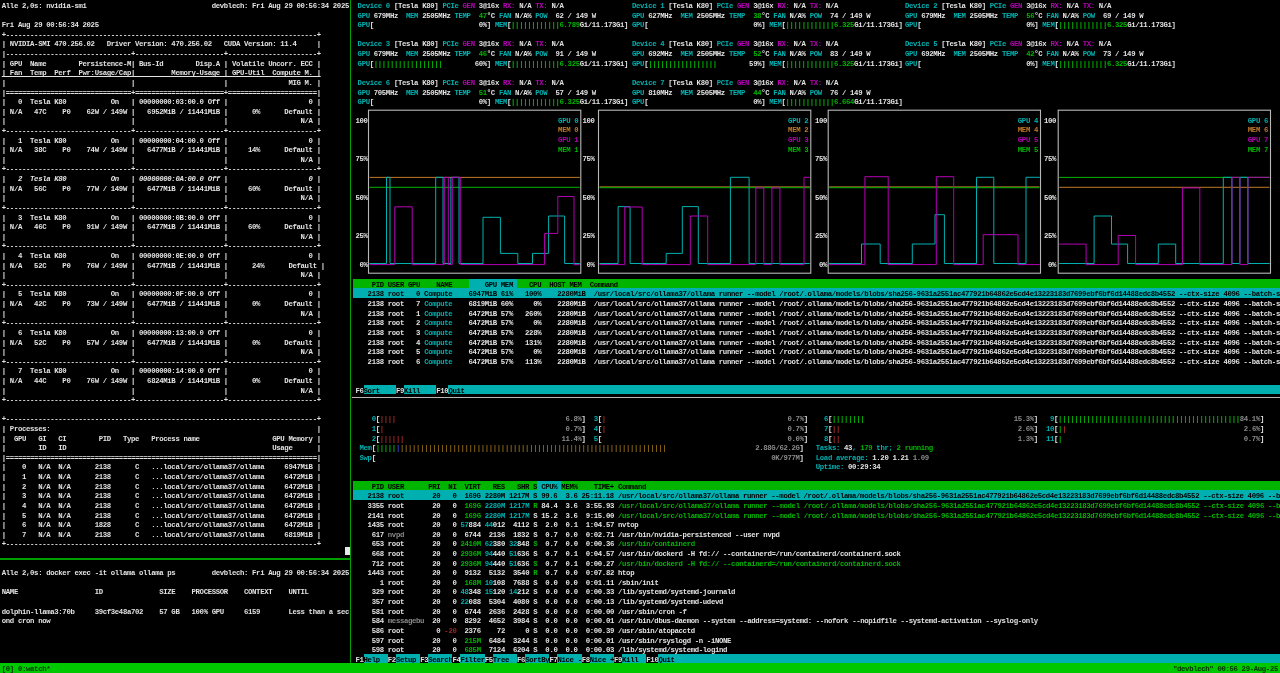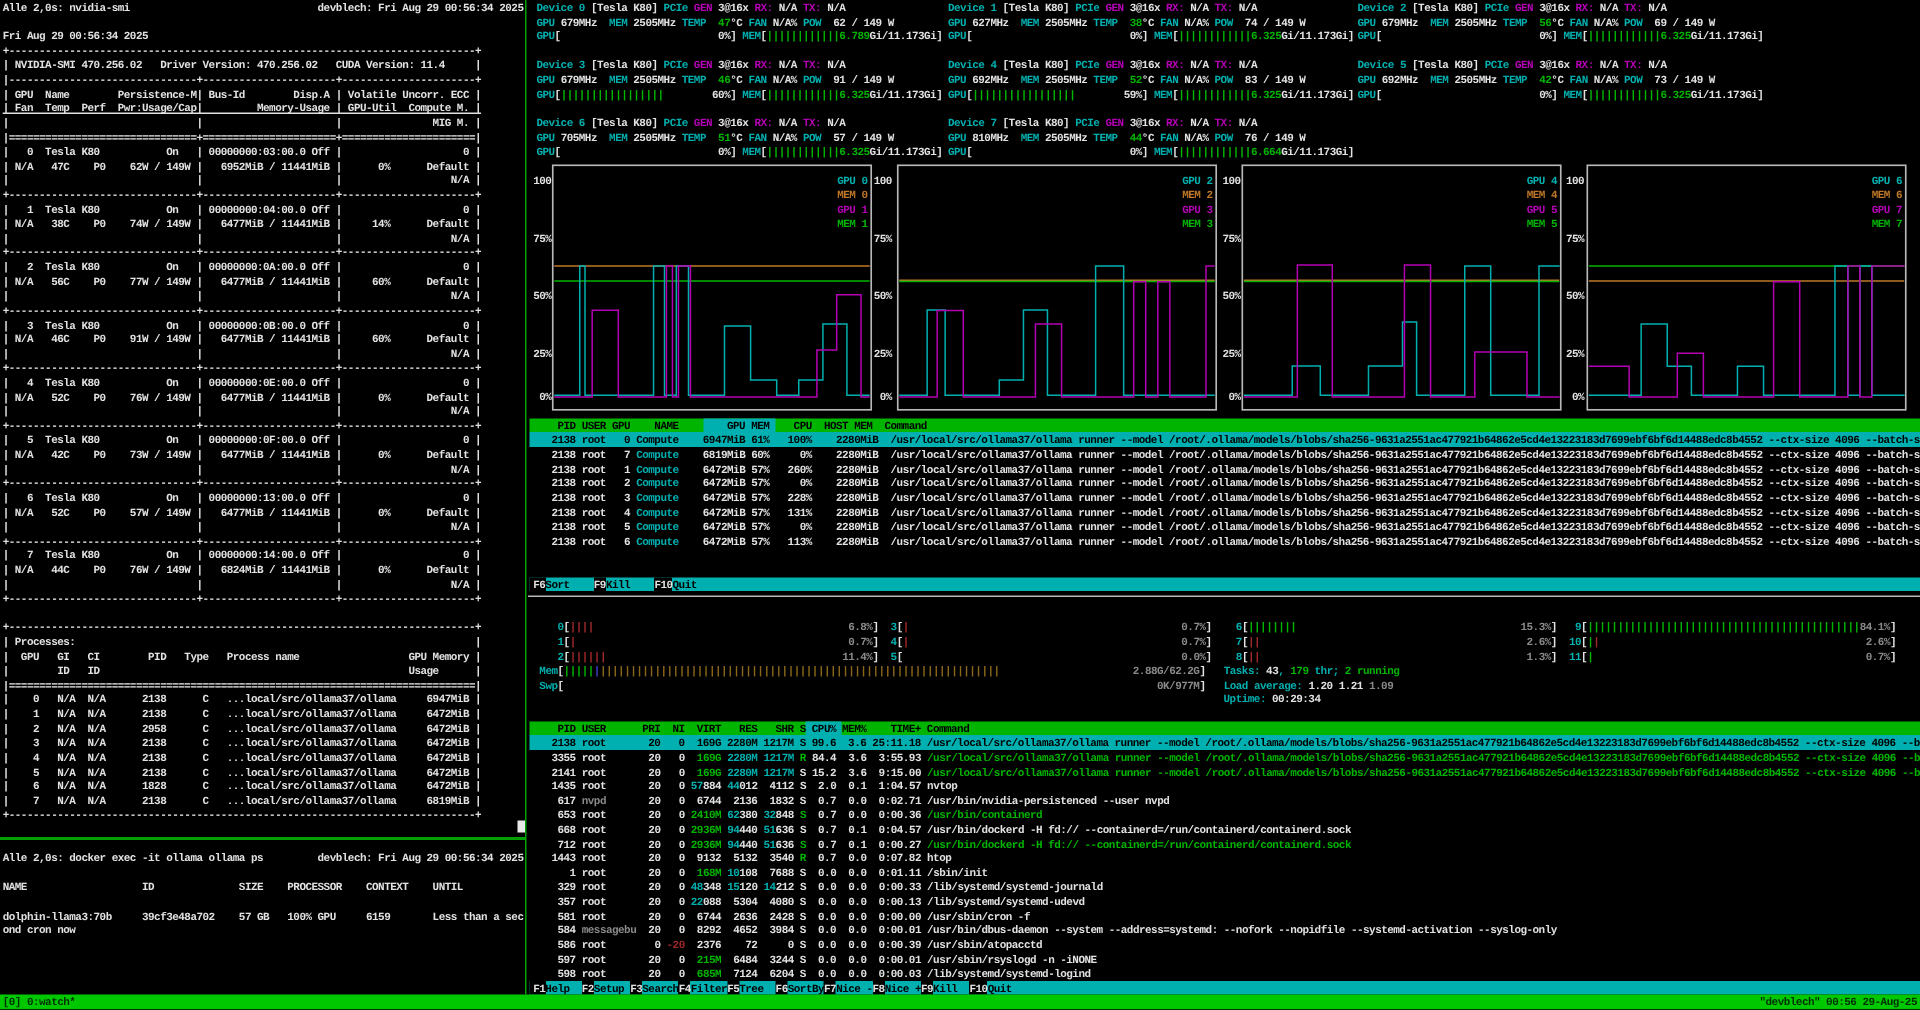--- a/index.html
+++ b/index.html
@@ -17,30 +17,30 @@
 <div class="l" style="left:1.80px;top:76.91px;color:#e2e2e2;">|                               |                      |               MIG M. |</div>
 <div class="l" style="left:1.80px;top:86.53px;color:#e2e2e2;">|===============================+======================+======================|</div>
 <div class="l" style="left:1.80px;top:96.14px;color:#e2e2e2;">|   0  Tesla K80           On   | 00000000:03:00.0 Off |                    0 |</div>
 <div class="l" style="left:1.80px;top:105.76px;color:#e2e2e2;">| N/A   47C    P0    62W / 149W |   6952MiB / 11441MiB |      0%      Default |</div>
 <div class="l" style="left:1.80px;top:115.37px;color:#e2e2e2;">|                               |                      |                  N/A |</div>
 <div class="l" style="left:1.80px;top:124.99px;color:#e2e2e2;">+-------------------------------+----------------------+----------------------+</div>
 <div class="l" style="left:1.80px;top:134.60px;color:#e2e2e2;">|   1  Tesla K80           On   | 00000000:04:00.0 Off |                    0 |</div>
 <div class="l" style="left:1.80px;top:144.21px;color:#e2e2e2;">| N/A   38C    P0    74W / 149W |   6477MiB / 11441MiB |     14%      Default |</div>
 <div class="l" style="left:1.80px;top:153.83px;color:#e2e2e2;">|                               |                      |                  N/A |</div>
 <div class="l" style="left:1.80px;top:163.44px;color:#e2e2e2;">+-------------------------------+----------------------+----------------------+</div>
-<div class="l" style="left:1.80px;top:173.06px;color:#e2e2e2;">|   2  Tesla K80           On   | 00000000:0A:00.0 Off |                    0 |</div>
+<div class="l" style="left:1.80px;top:173.06px;color:#e2e2e2;font-style:italic;">|   2  Tesla K80           On   | 00000000:0A:00.0 Off |                    0 |</div>
 <div class="l" style="left:1.80px;top:182.67px;color:#e2e2e2;">| N/A   56C    P0    77W / 149W |   6477MiB / 11441MiB |     60%      Default |</div>
 <div class="l" style="left:1.80px;top:192.29px;color:#e2e2e2;">|                               |                      |                  N/A |</div>
 <div class="l" style="left:1.80px;top:201.90px;color:#e2e2e2;">+-------------------------------+----------------------+----------------------+</div>
 <div class="l" style="left:1.80px;top:211.51px;color:#e2e2e2;">|   3  Tesla K80           On   | 00000000:0B:00.0 Off |                    0 |</div>
 <div class="l" style="left:1.80px;top:221.13px;color:#e2e2e2;">| N/A   46C    P0    91W / 149W |   6477MiB / 11441MiB |     60%      Default |</div>
 <div class="l" style="left:1.80px;top:230.74px;color:#e2e2e2;">|                               |                      |                  N/A |</div>
 <div class="l" style="left:1.80px;top:240.36px;color:#e2e2e2;">+-------------------------------+----------------------+----------------------+</div>
 <div class="l" style="left:1.80px;top:249.97px;color:#e2e2e2;">|   4  Tesla K80           On   | 00000000:0E:00.0 Off |                    0 |</div>
-<div class="l" style="left:1.80px;top:259.59px;color:#e2e2e2;">| N/A   52C    P0    76W / 149W |   6477MiB / 11441MiB |      0%      Default |</div>
+<div class="l" style="left:1.80px;top:259.59px;color:#e2e2e2;">| N/A   52C    P0    76W / 149W |   6477MiB / 11441MiB |      24%      Default |</div>
 <div class="l" style="left:1.80px;top:269.20px;color:#e2e2e2;">|                               |                      |                  N/A |</div>
 <div class="l" style="left:1.80px;top:278.81px;color:#e2e2e2;">+-------------------------------+----------------------+----------------------+</div>
 <div class="l" style="left:1.80px;top:288.43px;color:#e2e2e2;">|   5  Tesla K80           On   | 00000000:0F:00.0 Off |                    0 |</div>
 <div class="l" style="left:1.80px;top:298.04px;color:#e2e2e2;">| N/A   42C    P0    73W / 149W |   6477MiB / 11441MiB |      0%      Default |</div>
 <div class="l" style="left:1.80px;top:307.66px;color:#e2e2e2;">|                               |                      |                  N/A |</div>
 <div class="l" style="left:1.80px;top:317.27px;color:#e2e2e2;">+-------------------------------+----------------------+----------------------+</div>
 <div class="l" style="left:1.80px;top:326.89px;color:#e2e2e2;">|   6  Tesla K80           On   | 00000000:13:00.0 Off |                    0 |</div>
 <div class="l" style="left:1.80px;top:336.50px;color:#e2e2e2;">| N/A   52C    P0    57W / 149W |   6477MiB / 11441MiB |      0%      Default |</div>
 <div class="l" style="left:1.80px;top:346.11px;color:#e2e2e2;">|                               |                      |                  N/A |</div>
 <div class="l" style="left:1.80px;top:355.73px;color:#e2e2e2;">+-------------------------------+----------------------+----------------------+</div>
@@ -48,21 +48,21 @@
 <div class="l" style="left:1.80px;top:374.96px;color:#e2e2e2;">| N/A   44C    P0    76W / 149W |   6824MiB / 11441MiB |      0%      Default |</div>
 <div class="l" style="left:1.80px;top:384.57px;color:#e2e2e2;">|                               |                      |                  N/A |</div>
 <div class="l" style="left:1.80px;top:394.19px;color:#e2e2e2;">+-------------------------------+----------------------+----------------------+</div>
 <div class="l" style="left:1.80px;top:413.41px;color:#e2e2e2;">+-----------------------------------------------------------------------------+</div>
 <div class="l" style="left:1.80px;top:423.03px;color:#e2e2e2;">| Processes:                                                                  |</div>
 <div class="l" style="left:1.80px;top:432.64px;color:#e2e2e2;">|  GPU   GI   CI        PID   Type   Process name                  GPU Memory |</div>
 <div class="l" style="left:1.80px;top:442.26px;color:#e2e2e2;">|        ID   ID                                                   Usage      |</div>
 <div class="l" style="left:1.80px;top:451.87px;color:#e2e2e2;">|=============================================================================|</div>
 <div class="l" style="left:1.80px;top:461.49px;color:#e2e2e2;">|    0   N/A  N/A      2138      C   ...local/src/ollama37/ollama     6947MiB |</div>
 <div class="l" style="left:1.80px;top:471.10px;color:#e2e2e2;">|    1   N/A  N/A      2138      C   ...local/src/ollama37/ollama     6472MiB |</div>
-<div class="l" style="left:1.80px;top:480.72px;color:#e2e2e2;">|    2   N/A  N/A      2958      C   ...local/src/ollama37/ollama     6472MiB |</div>
+<div class="l" style="left:1.80px;top:480.72px;color:#e2e2e2;">|    2   N/A  N/A      2138      C   ...local/src/ollama37/ollama     6472MiB |</div>
 <div class="l" style="left:1.80px;top:490.33px;color:#e2e2e2;">|    3   N/A  N/A      2138      C   ...local/src/ollama37/ollama     6472MiB |</div>
 <div class="l" style="left:1.80px;top:499.94px;color:#e2e2e2;">|    4   N/A  N/A      2138      C   ...local/src/ollama37/ollama     6472MiB |</div>
 <div class="l" style="left:1.80px;top:509.56px;color:#e2e2e2;">|    5   N/A  N/A      2138      C   ...local/src/ollama37/ollama     6472MiB |</div>
 <div class="l" style="left:1.80px;top:519.17px;color:#e2e2e2;">|    6   N/A  N/A      1828      C   ...local/src/ollama37/ollama     6472MiB |</div>
 <div class="l" style="left:1.80px;top:528.79px;color:#e2e2e2;">|    7   N/A  N/A      2138      C   ...local/src/ollama37/ollama     6819MiB |</div>
 <div class="l" style="left:1.80px;top:538.40px;color:#e2e2e2;">+-----------------------------------------------------------------------------+</div>
 <div style="position:absolute;left:345.20px;top:546.80px;width:4.80px;height:8.60px;background:#e8e8e8;"></div>
 <div class="l" style="left:1.80px;top:567.24px;color:#e2e2e2;">Alle 2,0s: docker exec -it ollama ollama ps         devblech: Fri Aug 29 00:56:34 2025</div>
 <div class="l" style="left:1.80px;top:586.47px;color:#e2e2e2;">NAME                   ID              SIZE    PROCESSOR    CONTEXT    UNTIL</div>
 <div class="l" style="left:1.80px;top:605.70px;color:#e2e2e2;">dolphin-llama3:70b     39cf3e48a702    57 GB   100% GPU     6159       Less than a sec</div>

